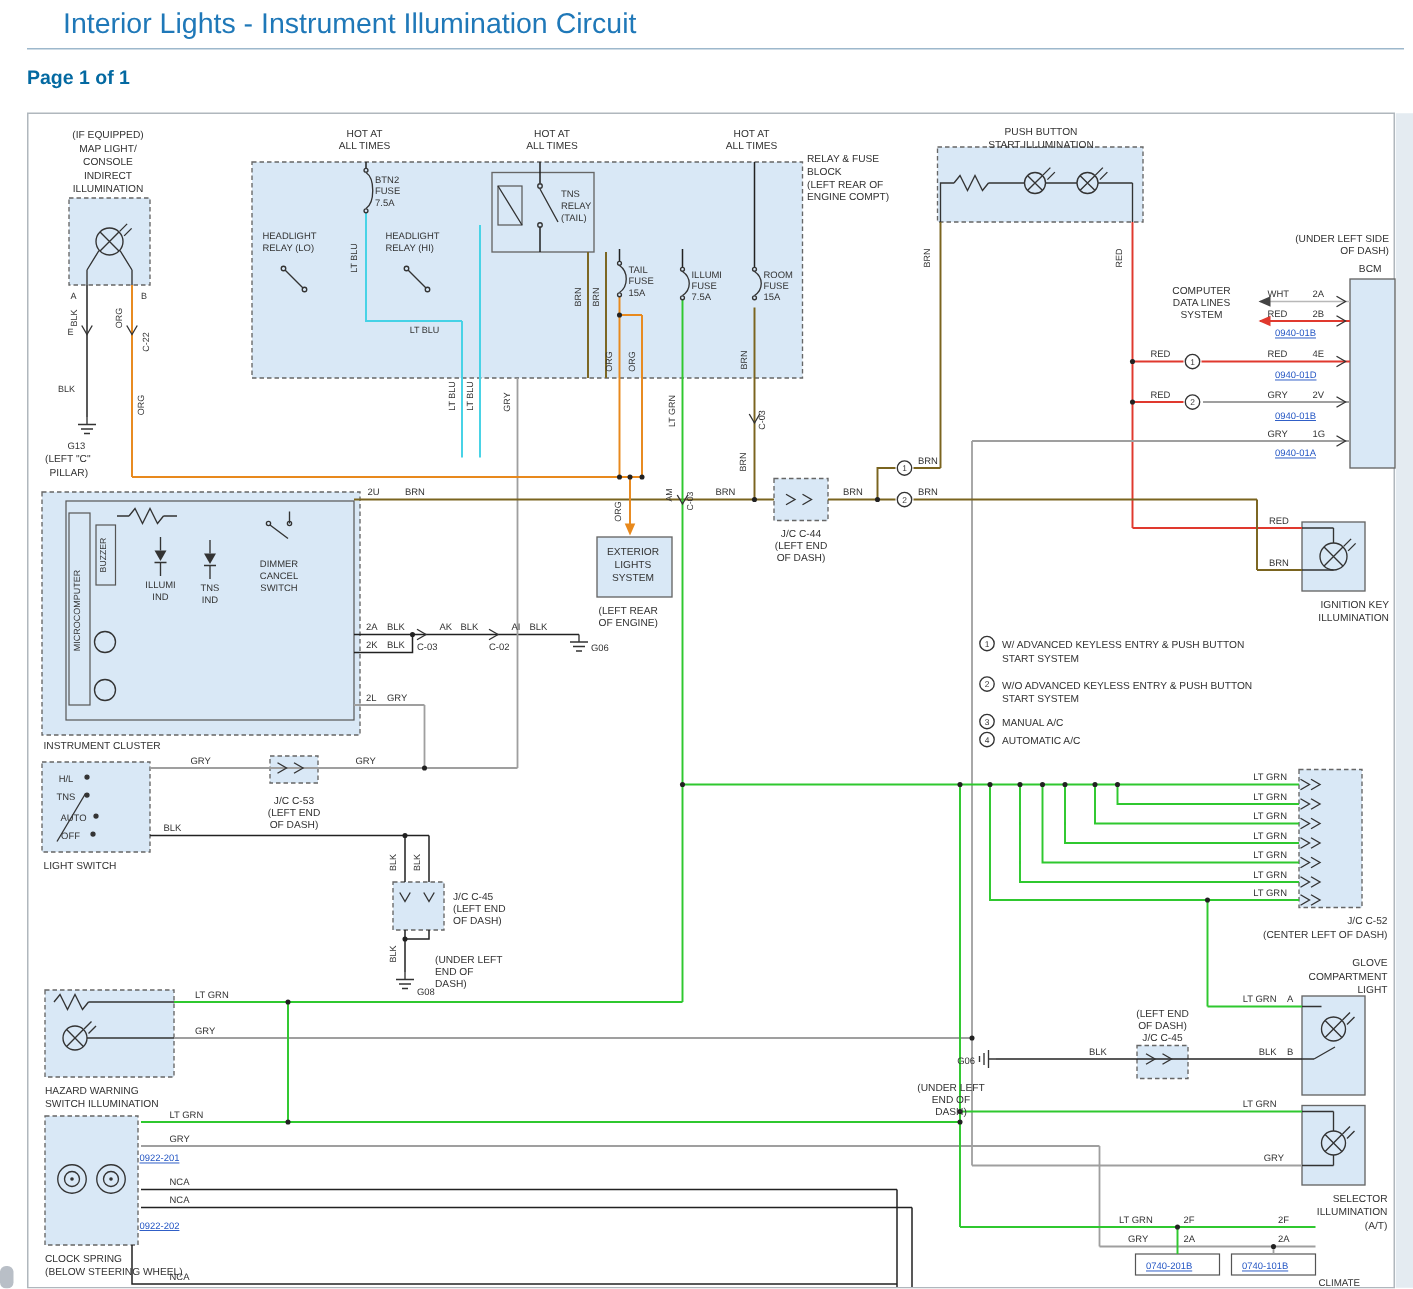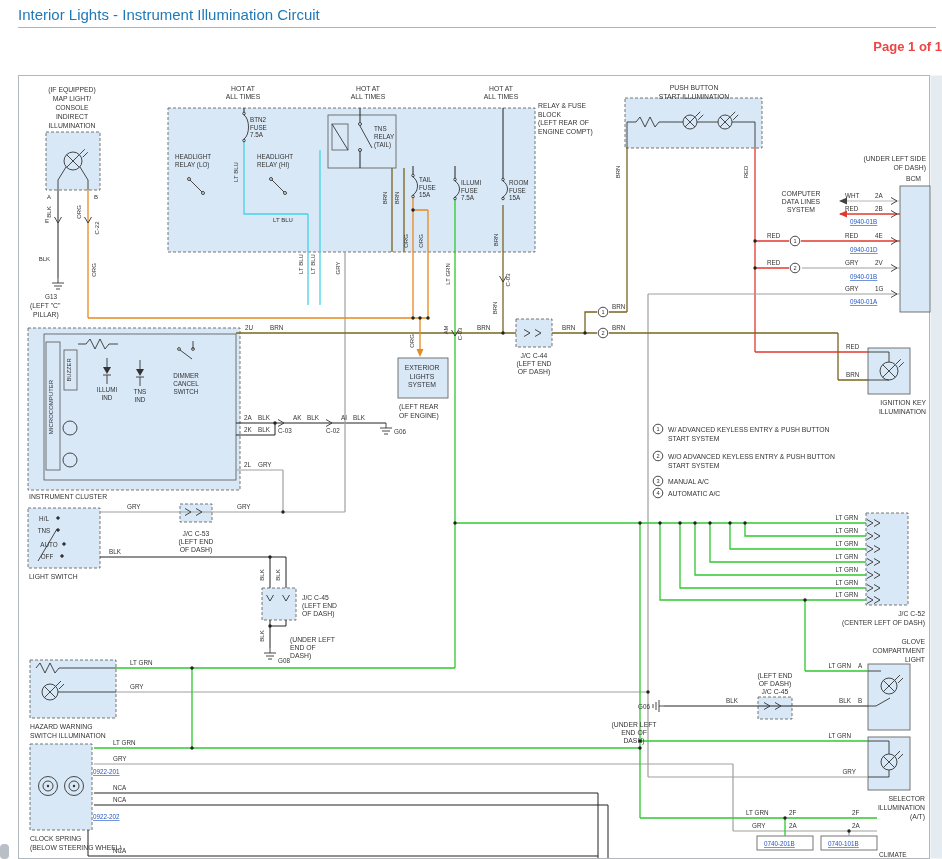--- a/index.html
+++ b/index.html
@@ -1,20 +1,20 @@
 <!DOCTYPE html>
 <html><head>
 <meta charset="utf-8">
 <style>
   html,body{margin:0;padding:0;background:#fff;width:942px;height:859px;overflow:hidden;
     font-family:"Liberation Sans",sans-serif;}
   .header{position:absolute;left:0;top:0;width:942px;}
-  .title{color:#1f78b8;font-size:15px;padding:6px 0 4px 18px;}
+  .title{color:#1f78b8;font-size:19px;padding:6px 0 4px 18px;margin-left:24px;}
   .rule{border-bottom:1px solid #9db8cc;margin:0 6px 0 18px;}
-  .page{color:#ef4444;font-size:13px;font-weight:bold;padding:11px 0 0 18px;text-align:right;}
+  .page{color:#0369a1;font-size:13px;font-weight:bold;padding:11px 0 0 18px;}
   svg{position:absolute;left:0;top:0;}
   svg text{font-family:"Liberation Sans",sans-serif;}
   .wB{stroke:#222;stroke-width:1;fill:none}
   .wW{stroke:#b8b8b8;stroke-width:1.1;fill:none}
   .wO{stroke:#e8891d;stroke-width:1.3;fill:none}
   .wC{stroke:#45d2e6;stroke-width:1.3;fill:none}
   .wN{stroke:#7a641f;stroke-width:1.3;fill:none}
   .wG{stroke:#9f9f9f;stroke-width:1.2;fill:none}
   .wE{stroke:#2fc82f;stroke-width:1.3;fill:none}
   .wR{stroke:#e0392e;stroke-width:1.3;fill:none}

